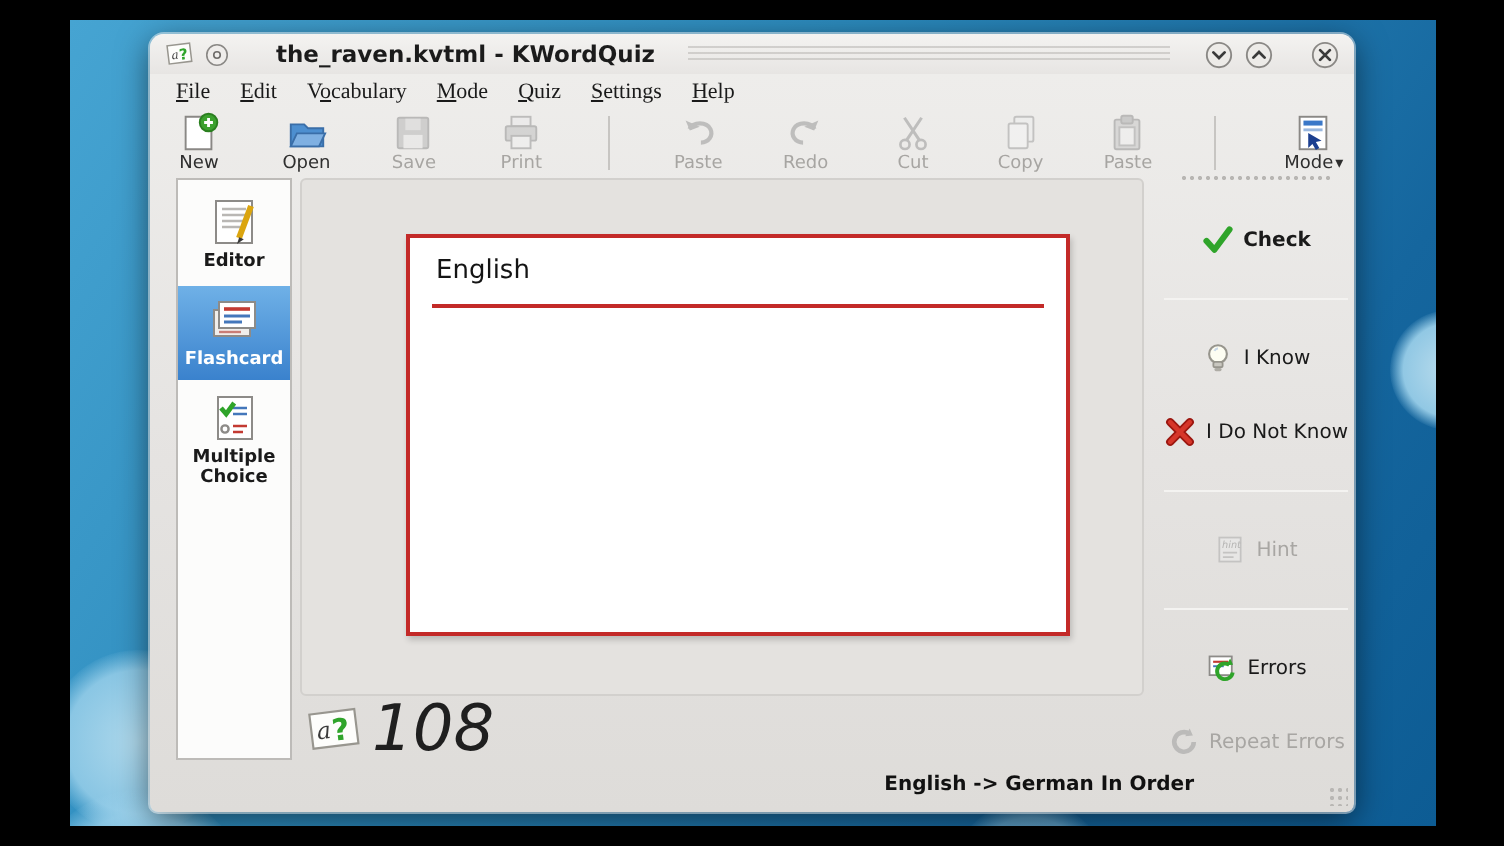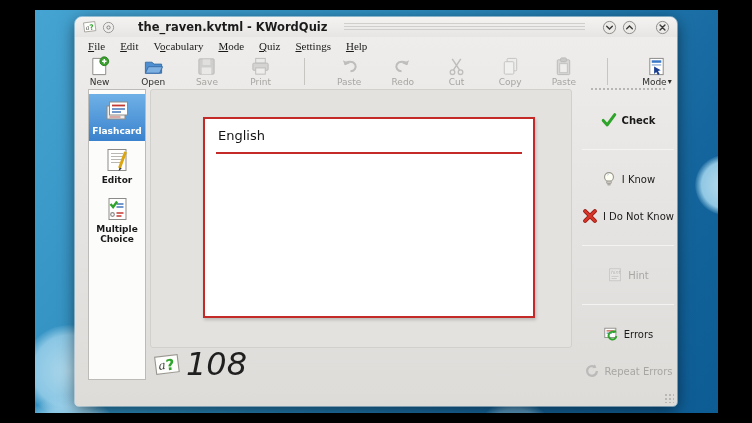--- a/index.html
+++ b/index.html
@@ -213,41 +213,41 @@
         <path d="M8.5 11l7 4-3 .7 1.8 3.2-1.8 1-1.8-3.2-2.2 2.2z" fill="#1c3f8f"></path>
       </svg>
       <div class="mode-label-row">
         <span class="tlabel">Mode</span>
         <span class="chevron">▾</span>
       </div>
     </div>
   </div>
 
   <div class="sidebar">
+    <div class="side-item">
+      <svg class="sicon" viewBox="0 0 26 26">
+        <rect x="4" y="2.5" width="18" height="21" fill="#fff" stroke="#8d8b88"></rect>
+        <path d="M7 6.5h12M7 9.5h12M7 12.5h12M7 15.5h9" stroke="#b9b7b4" stroke-width="1.2"></path>
+        <path d="M15.5 21L21.5 5" stroke="#dba50f" stroke-width="3"></path>
+        <path d="M14.5 24l1.1-3.4 2.3 1z" fill="#3a3a3a"></path>
+      </svg>
+      <span>Editor</span>
+    </div>
     <div class="side-item selected">
       <svg class="sicon" viewBox="0 0 26 26">
         <rect x="3" y="8" width="18" height="13" fill="#f0eeeb" stroke="#8d8b88"></rect>
         <rect x="5.5" y="4" width="18" height="13" fill="#fff" stroke="#8d8b88"></rect>
         <path d="M8 7.5h13" stroke="#c33a32" stroke-width="1.8"></path>
         <path d="M8 11h13M8 14h9" stroke="#4477bb" stroke-width="1.4"></path>
         <path d="M5.5 19h11" stroke="#c97d76" stroke-width="1.2"></path>
       </svg>
       <span>Flashcard</span>
     </div>
     <div class="side-item">
       <svg class="sicon" viewBox="0 0 26 26">
-        <rect x="4" y="2.5" width="18" height="21" fill="#fff" stroke="#8d8b88"></rect>
-        <path d="M7 6.5h12M7 9.5h12M7 12.5h12M7 15.5h9" stroke="#b9b7b4" stroke-width="1.2"></path>
-        <path d="M15.5 21L21.5 5" stroke="#dba50f" stroke-width="3"></path>
-        <path d="M14.5 24l1.1-3.4 2.3 1z" fill="#3a3a3a"></path>
-      </svg>
-      <span>Editor</span>
-    </div>
-    <div class="side-item">
-      <svg class="sicon" viewBox="0 0 26 26">
         <rect x="5" y="2.5" width="17" height="21" fill="#fff" stroke="#8d8b88"></rect>
         <path d="M12.5 8h7M12.5 11h7" stroke="#4477bb" stroke-width="1.3"></path>
         <path d="M12.5 17h7M12.5 20h5" stroke="#c33a32" stroke-width="1.3"></path>
         <circle cx="8.5" cy="18.5" r="1.8" fill="none" stroke="#8d8b88" stroke-width="1.2"></circle>
         <path d="M6.5 8l2.6 3 4-5.5" stroke="#2fa42a" stroke-width="2.4" fill="none"></path>
       </svg>
       <span>Multiple Choice</span>
     </div>
   </div>
 
@@ -315,14 +315,15 @@
     </div>
     <div class="qrow disabled">
       <svg class="qicon" viewBox="0 0 18 18">
         <path d="M14.5 9a5.5 5.5 0 1 1-2.4-4.6" stroke="#9b9996" stroke-width="2.6" fill="none"></path>
         <path d="M12.2 1.4l1.8 4-4.3.4z" fill="#9b9996"></path>
       </svg>
       <span>Repeat Errors</span>
     </div>
   </div>
 
+  <div class="status-text">English -&gt; German In Order</div>
   <div class="grip"></div>
 </div>
 
 </body></html>

